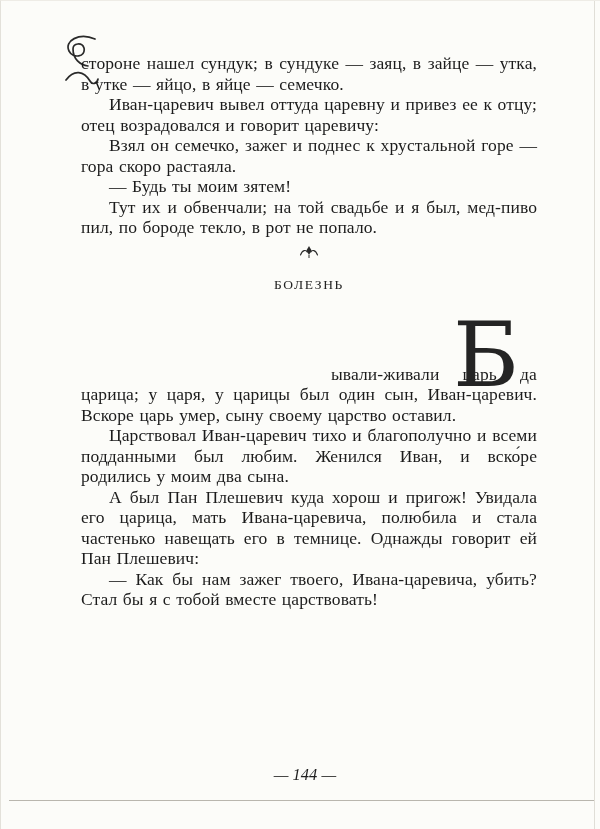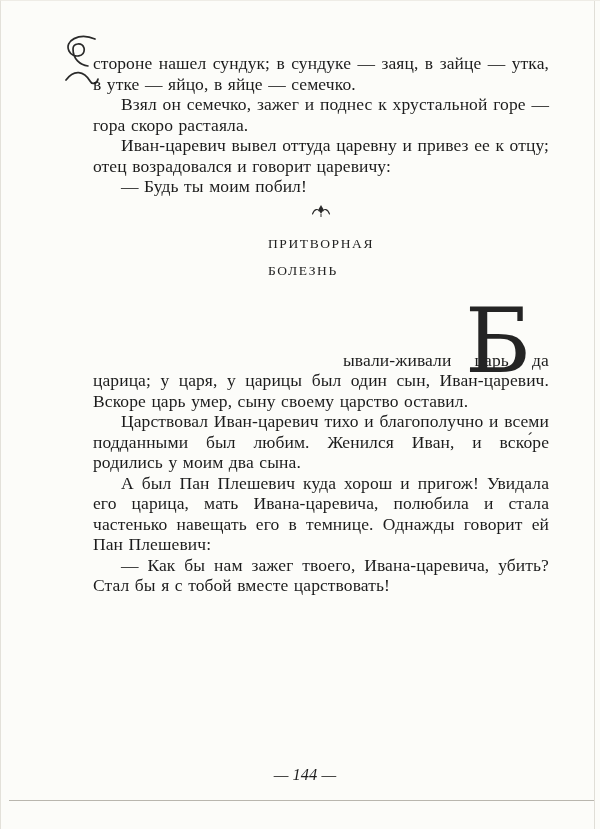--- a/index.html
+++ b/index.html
@@ -17,21 +17,21 @@
     box-sizing: border-box;
     border-left: 1px solid #e3e1da;
     border-top: 1px solid #eeece6;
   }
   .flourish {
     position: absolute;
     left: 58px; top: 33px;
   }
   .text-col {
     position: absolute;
-    left: 92px; top: 52px;
+    left: 80px; top: 52px;
     width: 456px;
   }
   .para {
     margin: 0;
     font-size: 17.5px;
     line-height: 20.5px;
     text-align: justify;
     letter-spacing: 0.1px;
     word-spacing: 1px;
   }
@@ -107,35 +107,35 @@
 
 <div class="page">
 
   <svg class="flourish" width="42" height="54" viewBox="0 0 42 54">
     <path d="M36,5 C20,-2 5,7 10,17 C14,25 27,23 25,14 C23,8 14,9 14,15 C14,25 21,31 29,32 M7,46 C15,35 25,37 31,47 C33,51 38,50 39,45" stroke="#2a2a2a" fill="none" stroke-width="1.7" stroke-linecap="round"></path>
   </svg>
 
   <div class="text-col">
 
     <p class="para noindent">стороне нашел сундук; в сундуке — заяц, в зайце — утка, в утке — яйцо, в яйце — семечко.</p>
+    <p class="para indent">Иван-царевич вывел оттуда царевну и привез ее к отцу; отец возрадовался и говорит царевичу:</p>
     <p class="para indent">Взял он семечко, зажег и поднес к хрустальной горе — гора скоро растаяла.</p>
-    <p class="para indent">Иван-царевич вывел оттуда царевну и привез ее к отцу; отец возрадовался и говорит царевичу:</p>
-    <p class="para indent">— Будь ты моим побил!</p>
+    <p class="para indent">— Будь ты моим зятем!</p>
+    <p class="para indent">Тут их и обвенчали; на той свадьбе и я был, мед-пиво пил, по бороде текло, в рот не попало.</p>
 
     <div class="divider">
       <svg width="20" height="14" viewBox="0 0 20 14">
         <path d="M10 1 L12.6 5.5 L10 10 L7.4 5.5 Z" fill="#2a2a2a"></path>
         <path d="M1.5 10 C3.5 4.5 7 4.8 8.2 7 M18.5 10 C16.5 4.5 13 4.8 11.8 7" stroke="#2a2a2a" fill="none" stroke-width="1.1" stroke-linecap="round"></path>
         <path d="M10 10 L10 13" stroke="#2a2a2a" stroke-width="1"></path>
       </svg>
     </div>
 
     <div class="title-wrap">
       <div class="title-inner">
-        <div class="title-line">ПРИТВОРНАЯ</div>
         <div class="title-line">БОЛЕЗНЬ</div>
       </div>
     </div>
 
     <p class="para opening"><span class="dropcap-wrap"><span class="dropcap">Б</span></span><span>ывали-живали царь да царица; у царя, у царицы был один сын, Иван-царевич. Вскоре царь умер, сыну своему царство оставил.</span></p>
 
     <p class="para indent">Царствовал Иван-царевич тихо и благополучно и всеми подданными был любим. Женился Иван, и вско́ре родились у моим два сына.</p>
     <p class="para indent">А был Пан Плешевич куда хорош и пригож! Увидала его царица, мать Ивана-царевича, полюбила и стала частенько навещать его в темнице. Однажды говорит ей Пан Плешевич:</p>
     <p class="para indent">— Как бы нам зажег твоего, Ивана-царевича, убить? Стал бы я с тобой вместе царствовать!</p>
 

